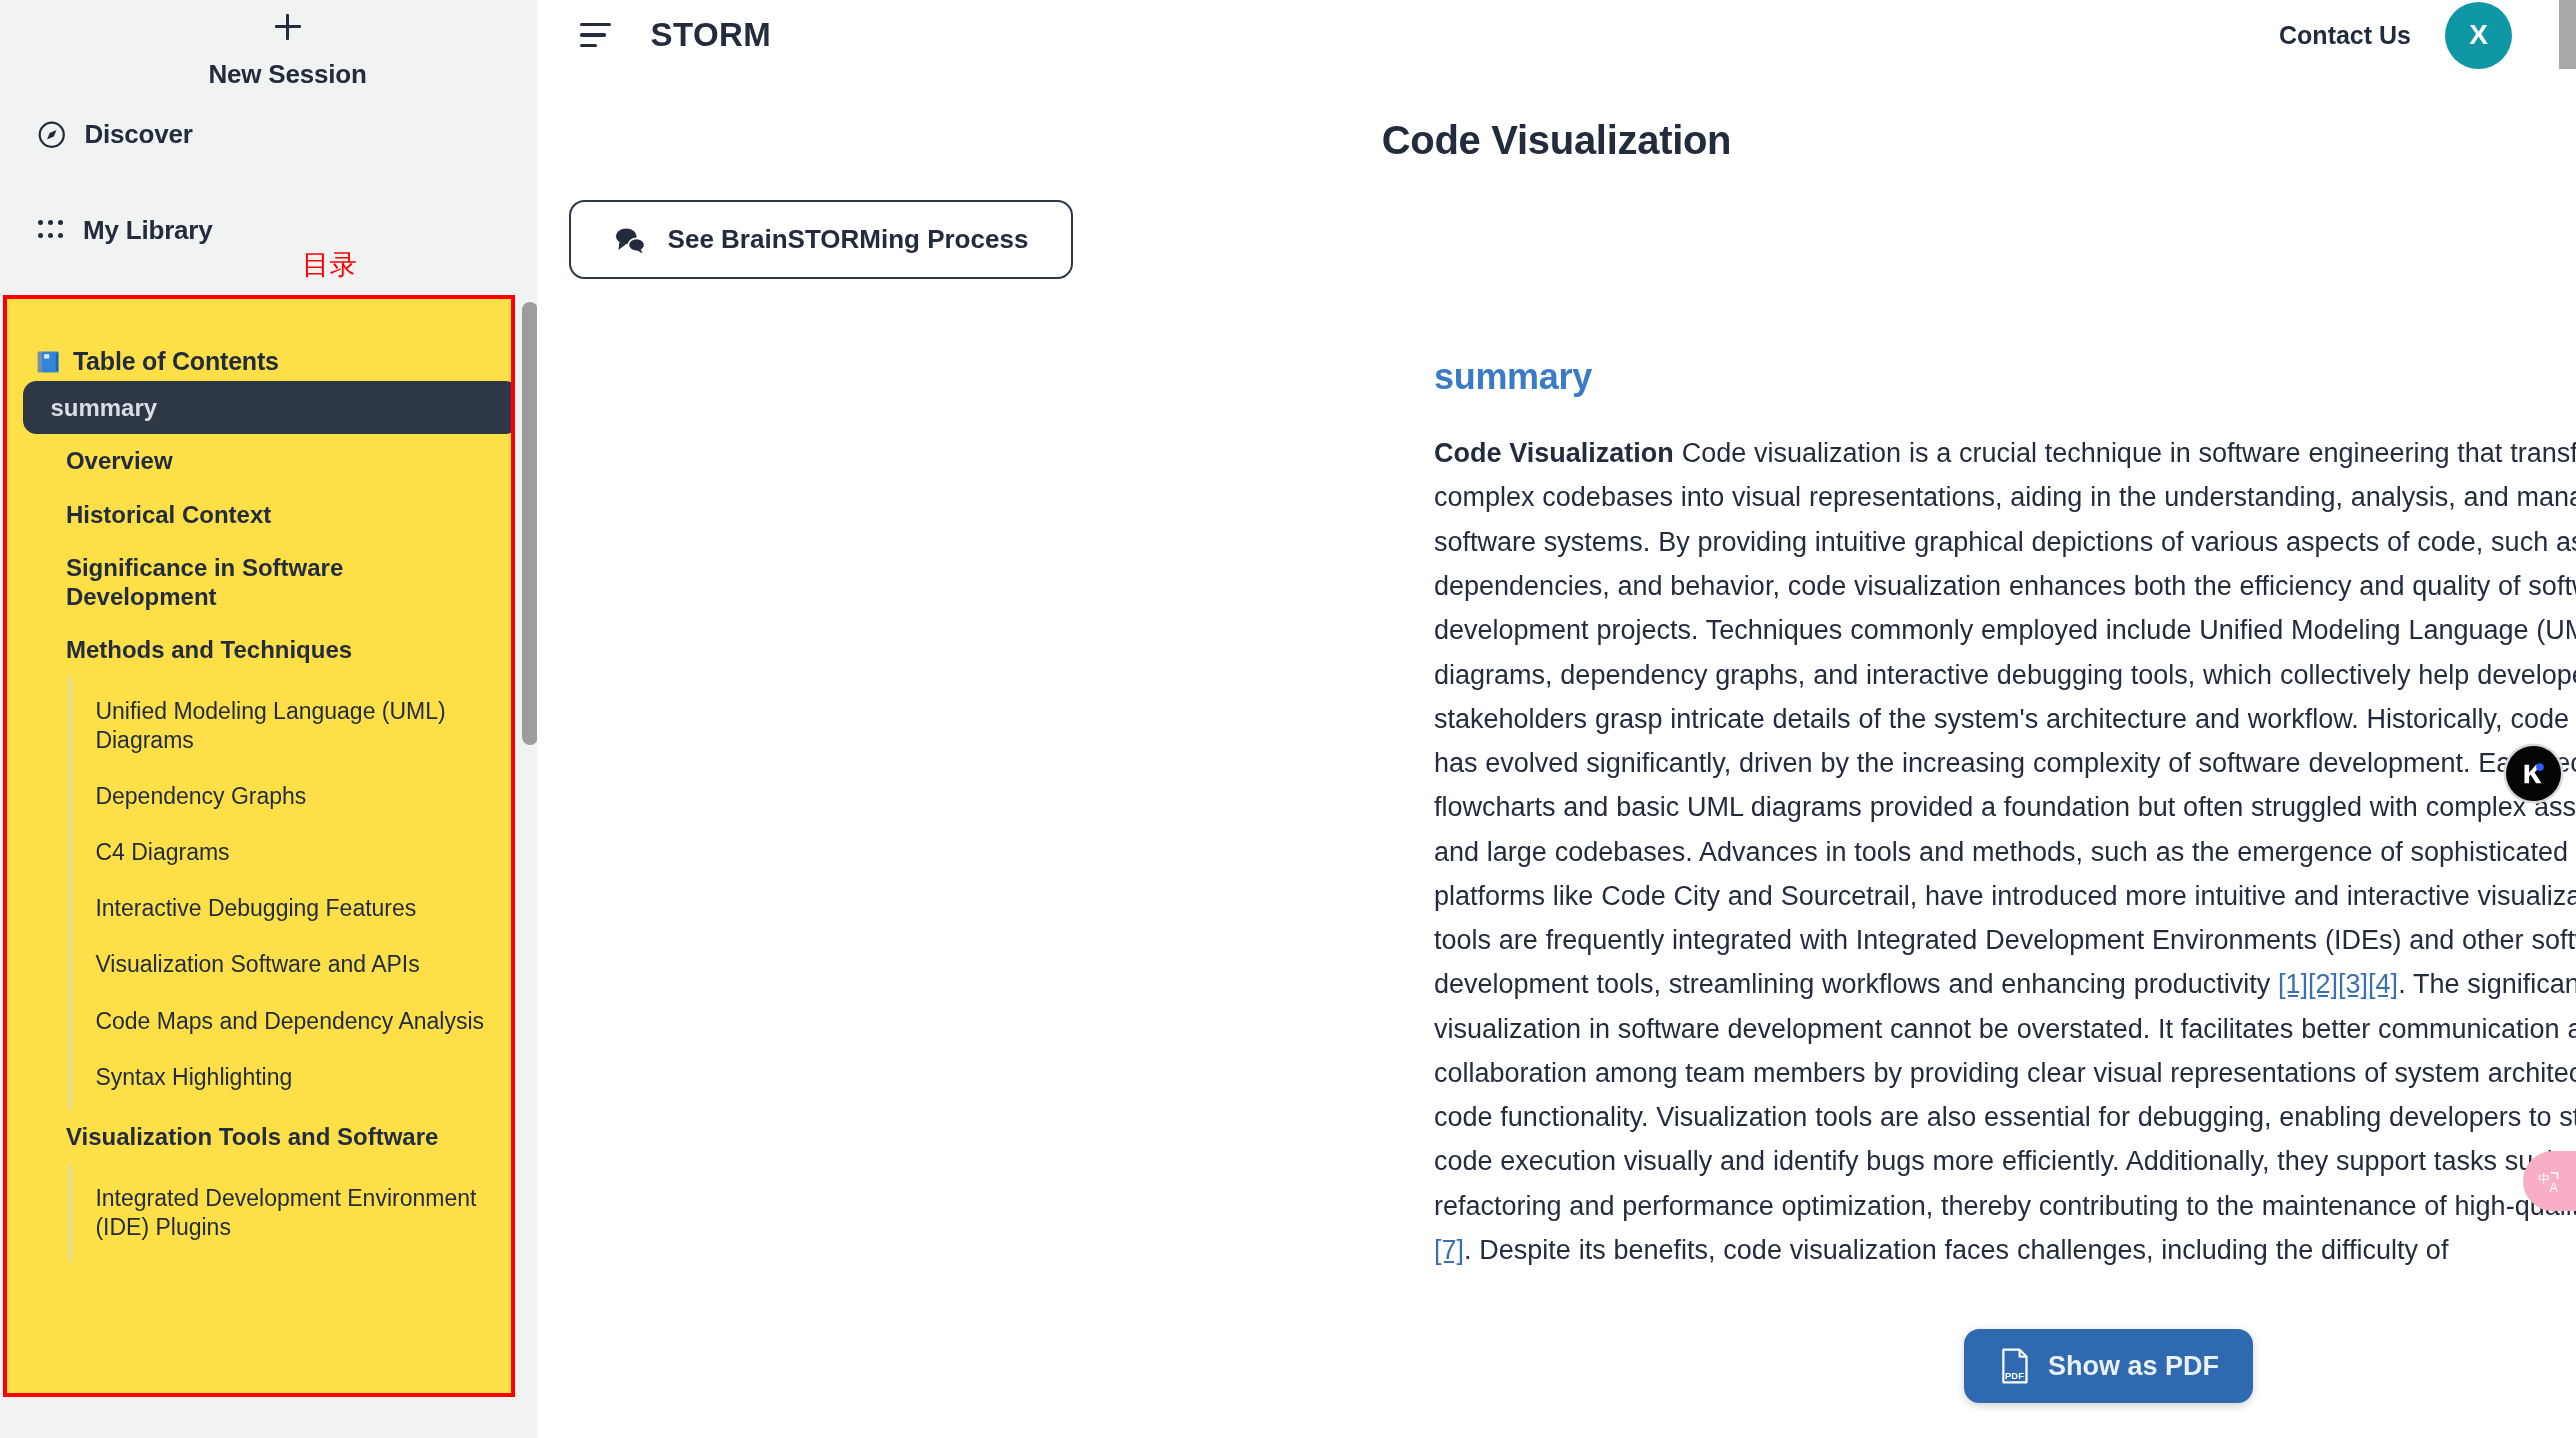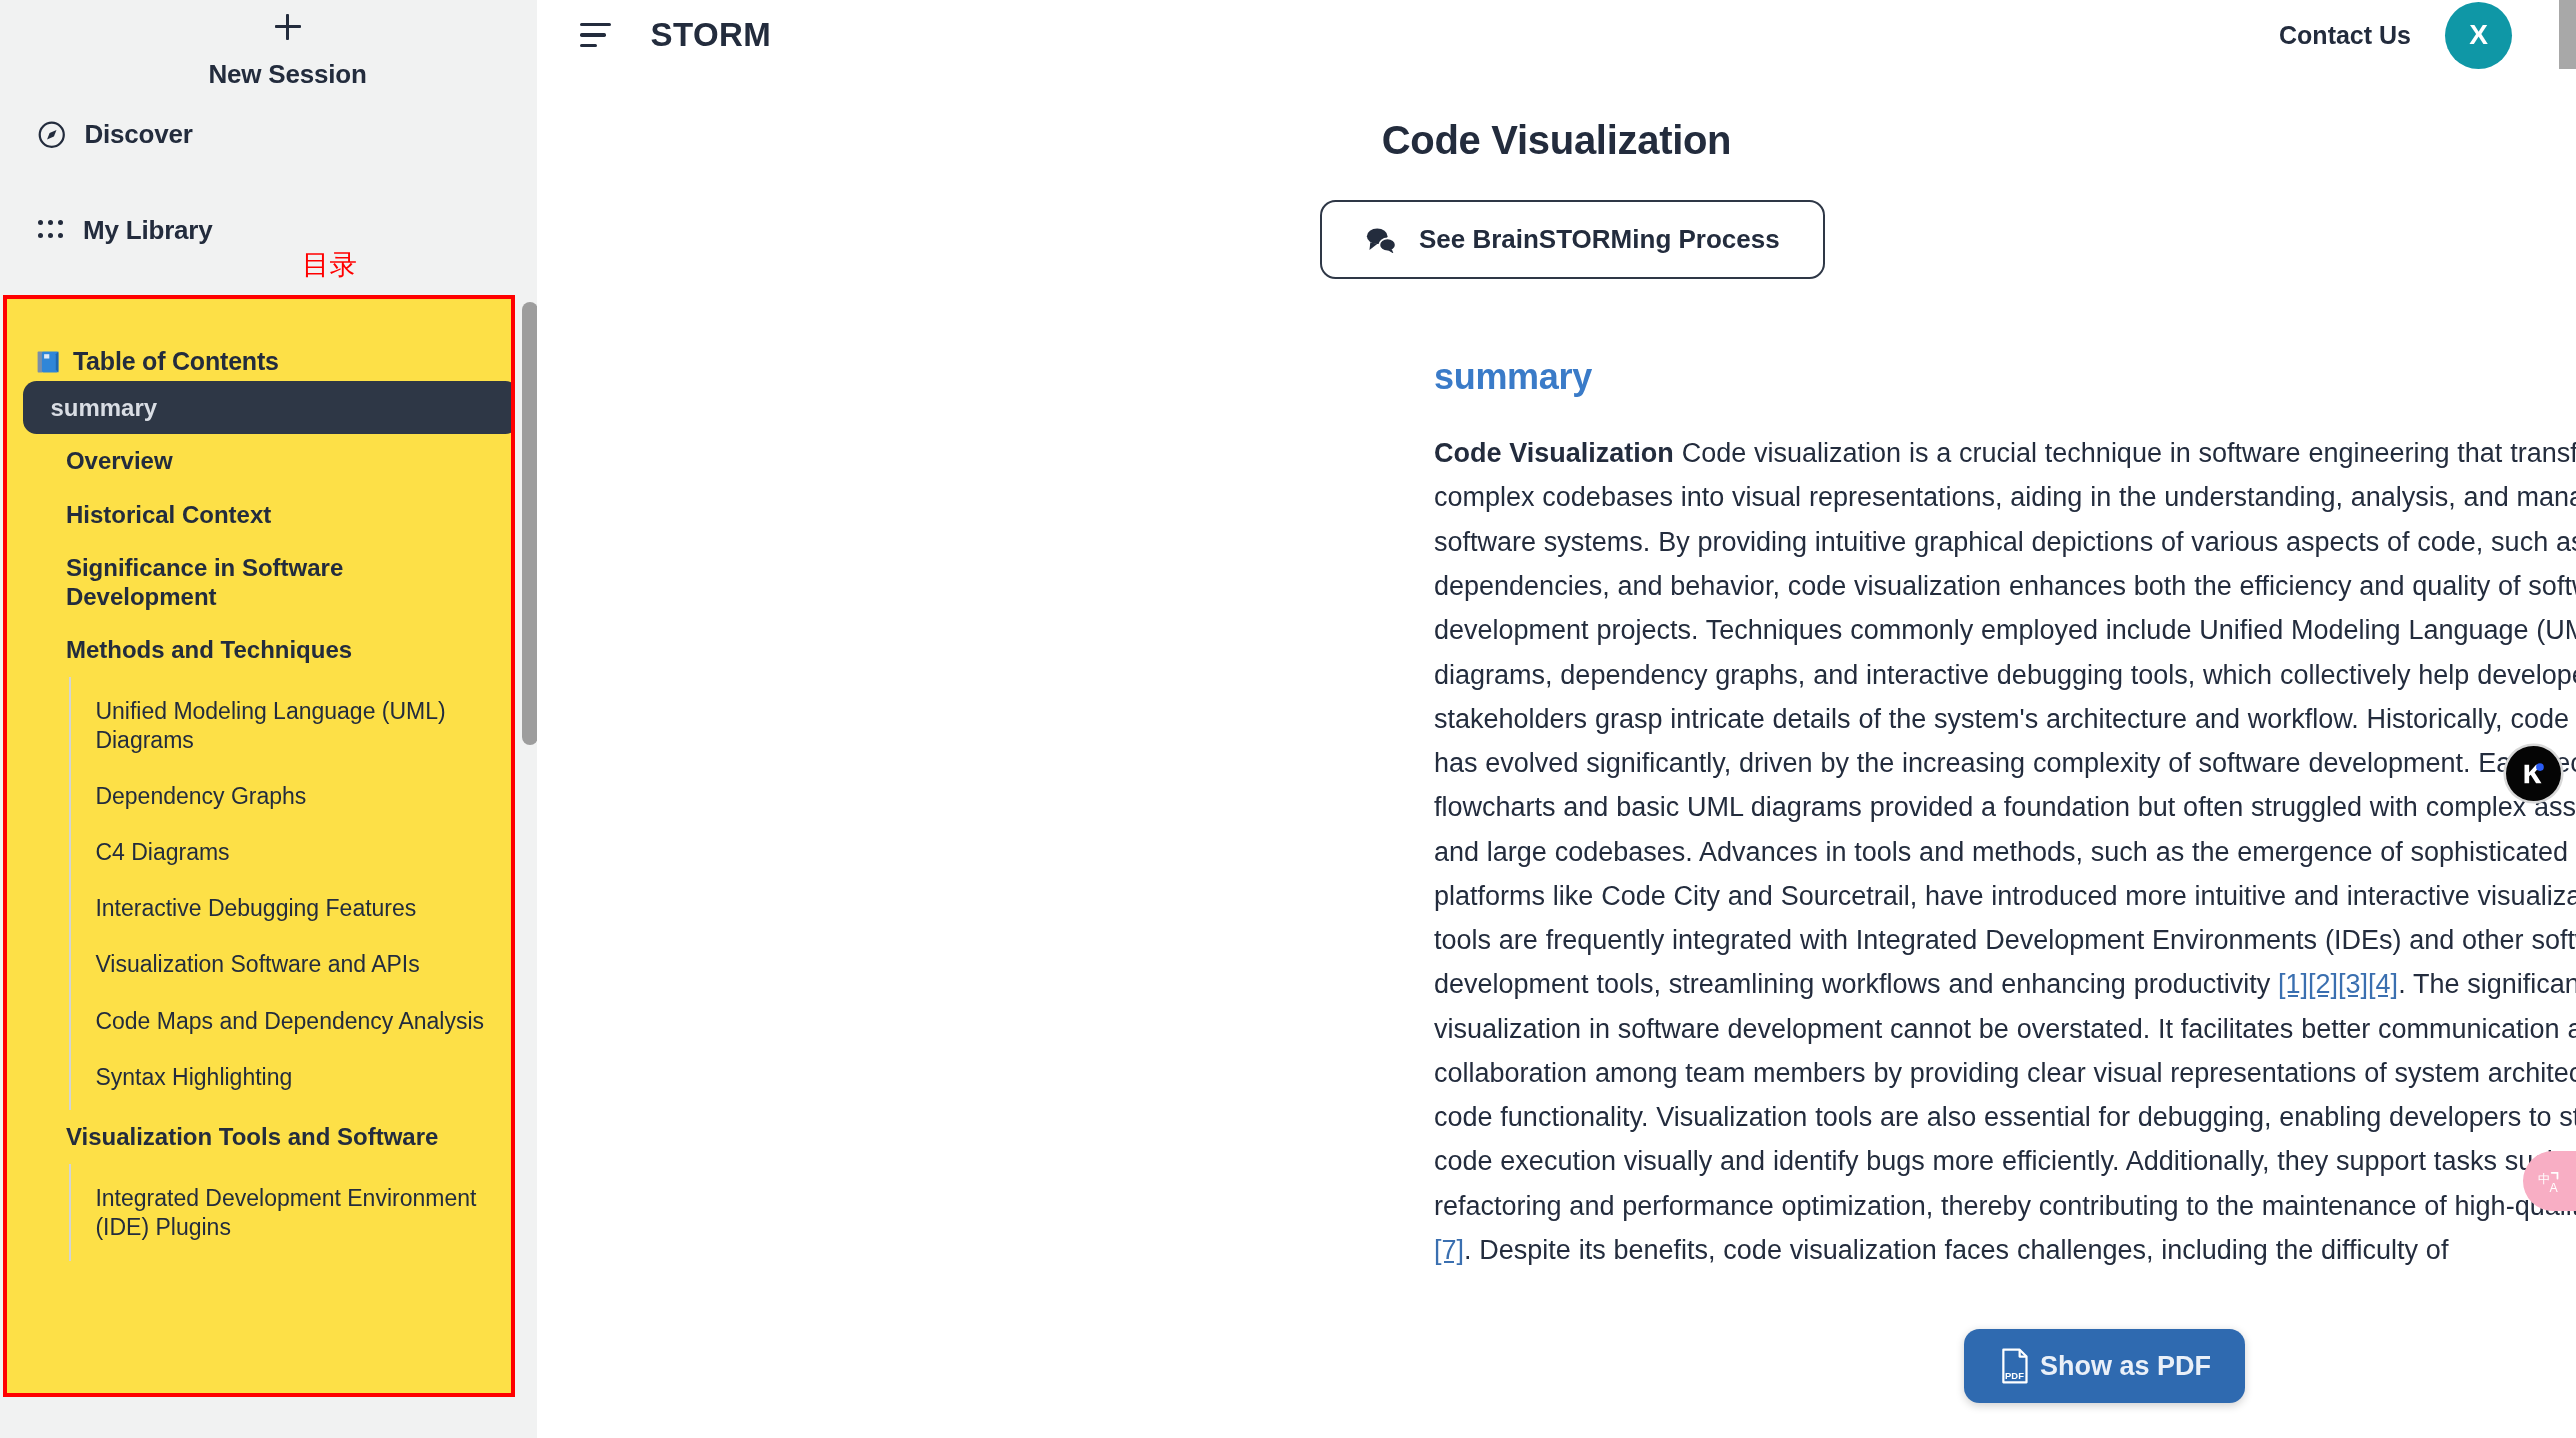--- a/index.html
+++ b/index.html
@@ -239,21 +239,20 @@
   .doc-title {
     text-align: center;
     font-size: 40px;
     font-weight: 700;
     color: #232c3d;
     letter-spacing: -0.3px;
     margin: 39px 0 0 0;
   }
   .brainstorm-wrap {
     display: flex;
-    justify-content: center;
     margin-top: 37px;
     padding-left: 32px;
   }
   .brainstorm-btn {
     display: flex;
     align-items: center;
     gap: 20.6px;
     border: 2.6px solid #2e3746;
     border-radius: 15.5px;
     background: #ffffff;
@@ -290,21 +289,21 @@
     text-decoration: underline;
     cursor: pointer;
   }
 
   .pdf-btn {
     position: absolute;
     left: 1427px;
     top: 1329px;
     display: flex;
     align-items: center;
-    gap: 9px;
+    gap: 17px;
     background: #2f6ab0;
     color: #eaf0f8;
     border-radius: 15.5px;
     padding: 19px 34px;
     font-size: 27px;
     font-weight: 700;
     cursor: pointer;
     box-shadow: 0 2.6px 8.6px rgba(0,0,0,0.18);
     white-space: nowrap;
   }

